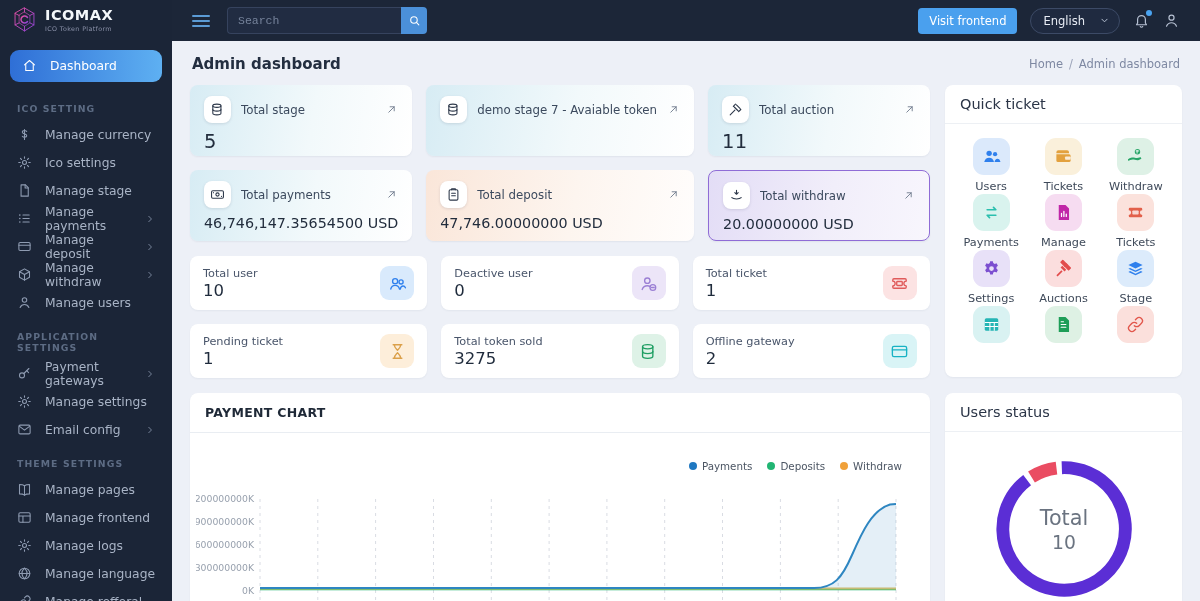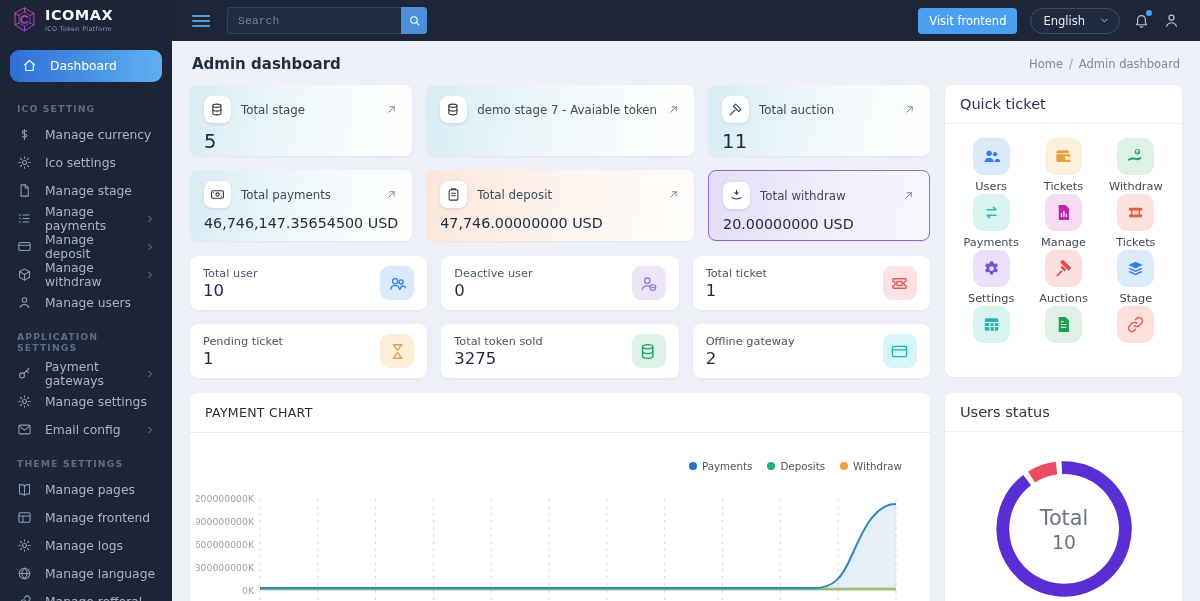--- a/index.html
+++ b/index.html
@@ -68,21 +68,21 @@
   .mcard{background:#fff;border-radius:8px;height:54px;display:flex;align-items:center;padding:0 13px;box-shadow:0 1px 2px rgba(25,35,65,.05)}
   .mlabel{font-size:11.3px;color:#49556a}
   .mvalue{font-size:16.5px;color:#1f2b3c;font-weight:500;margin-top:1px}
   .micon{width:34px;height:34px;border-radius:9px;margin-left:auto;display:flex;align-items:center;justify-content:center;flex-shrink:0}
   .micon svg{width:19px;height:19px}
 
   .panel{background:#fff;border-radius:8px;box-shadow:0 1px 2px rgba(25,35,65,.05)}
   .panel-title{font-size:14.5px;color:#2b3547;padding:11px 15px;border-bottom:1px solid #edf0f4;font-weight:500}
 
   .chart-panel{height:240px;overflow:hidden}
-  .chart-title{font-size:12.5px;font-weight:400;color:#1f2937;padding:12px 15px;border-bottom:1px solid #e9edf2;letter-spacing:.3px}
+  .chart-title{font-size:12.5px;font-weight:700;color:#1f2937;padding:12px 15px;border-bottom:1px solid #e9edf2;letter-spacing:.3px}
   .legend{display:flex;justify-content:flex-end;gap:15px;padding:27px 28px 13px 0}
   .lg-item{display:flex;align-items:center;gap:5px;font-size:10.3px;color:#4b5563}
   .lg-dot{width:8px;height:8px;border-radius:50%}
   svg.chart{display:block;margin-left:6px}
 
   .right-col{display:flex;flex-direction:column;gap:16px}
   .ql-panel{height:292px;overflow:hidden}
   .ql-grid{display:grid;grid-template-columns:repeat(3,1fr);row-gap:1px;padding:14px 10px 0}
   .qitem{display:flex;flex-direction:column;align-items:center;gap:5px;cursor:pointer}
   .qicon{width:37px;height:37px;border-radius:11px;display:flex;align-items:center;justify-content:center}

